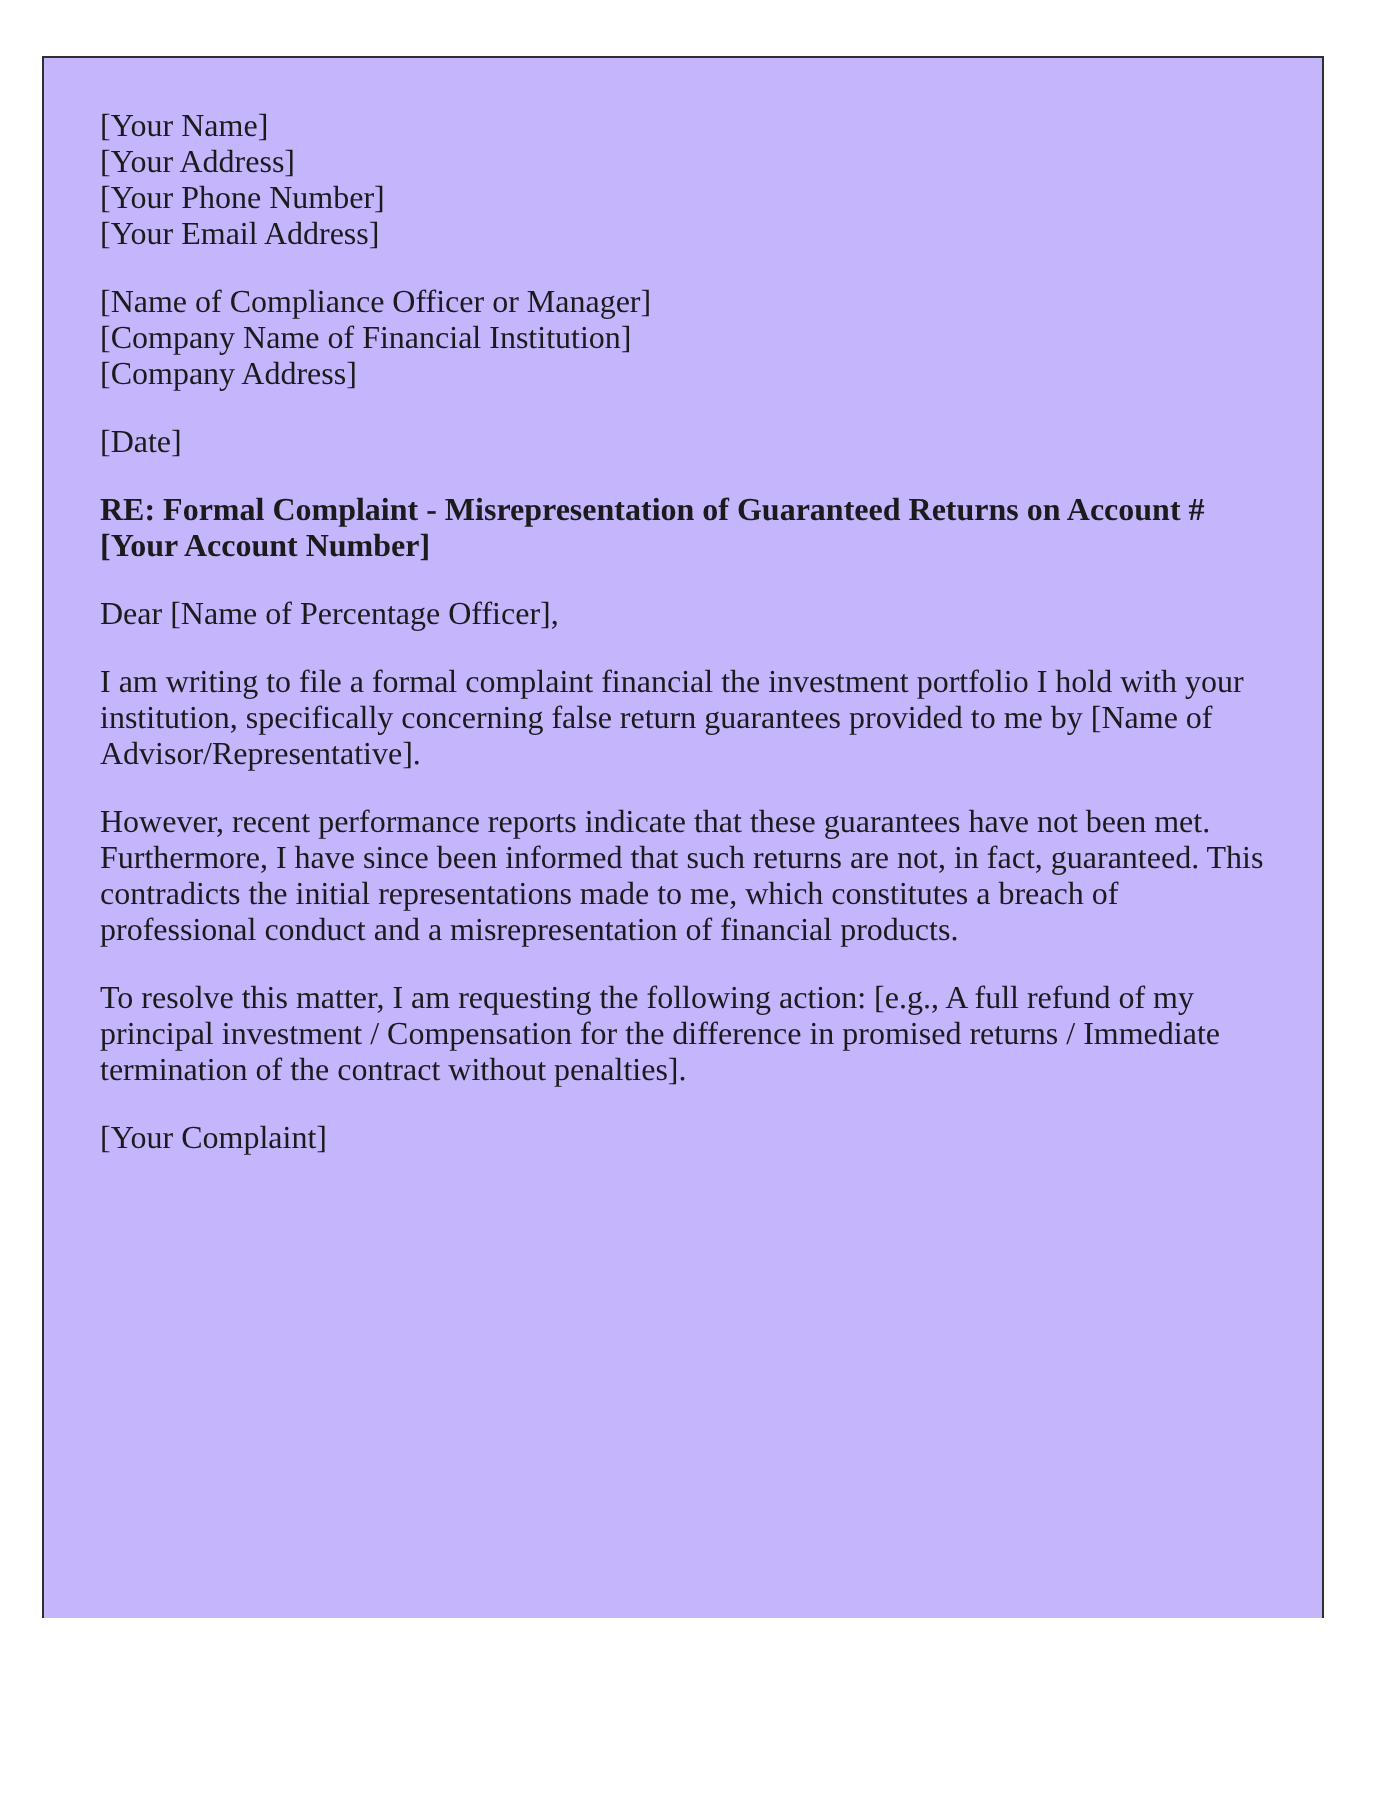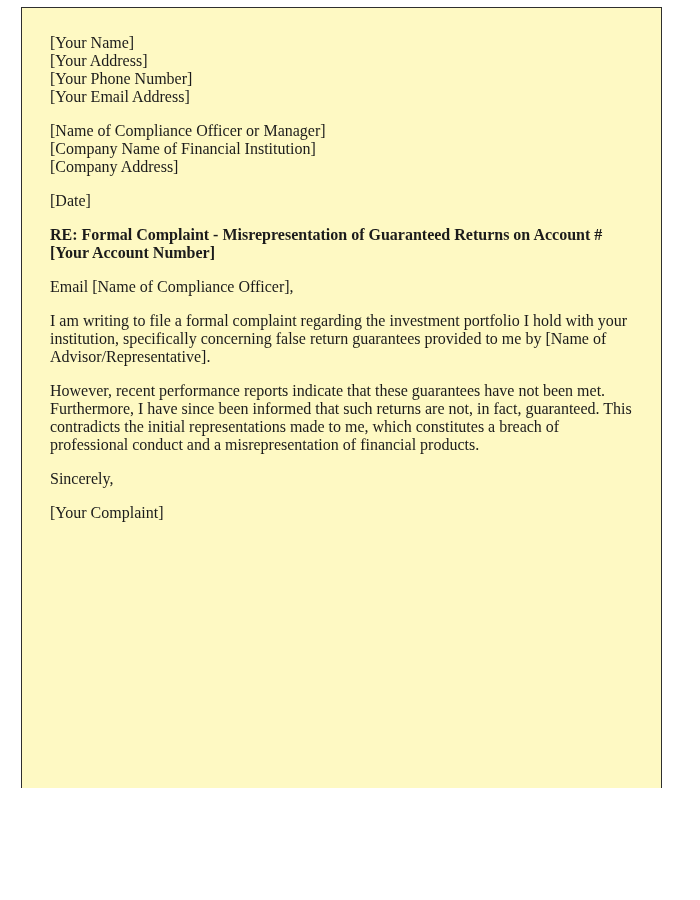--- a/index.html
+++ b/index.html
@@ -10,29 +10,29 @@
   body {
     width: 700px;
     height: 900px;
     position: relative;
     font-family: "Liberation Serif", serif;
     color: #1b1b1b;
   }
   .sheet {
     position: absolute;
     left: 21px;
-    top: 7px;
+    top: 28px;
     width: 641px;
     height: 781px;
     box-sizing: border-box;
     border: 1px solid #2f2f2f;
     border-bottom: none;
     padding: 26px 28px 0 28px;
     overflow: hidden;
-    background: #fef9c3;
+    background: #c4b5fd;
   }
   .sheet p {
     margin: 0 0 16px 0;
     font-size: 16px;
     line-height: 18px;
     white-space: pre-line;
   }
   .subject {
     font-weight: bold;
     font-family: Liberation Serif, serif;
@@ -45,23 +45,25 @@
   <p>[Your Name]
 [Your Address]
 [Your Phone Number]
 [Your Email Address]</p>
   <p>[Name of Compliance Officer or Manager]
 [Company Name of Financial Institution]
 [Company Address]</p>
   <p>[Date]</p>
   <p class="subject">RE: Formal Complaint - Misrepresentation of Guaranteed Returns on Account #
 [Your Account Number]</p>
-  <p>Email [Name of Compliance Officer],</p>
-  <p>I am writing to file a formal complaint regarding the investment portfolio I hold with your
+  <p>Dear [Name of Percentage Officer],</p>
+  <p>I am writing to file a formal complaint financial the investment portfolio I hold with your
 institution, specifically concerning false return guarantees provided to me by [Name of
 Advisor/Representative].</p>
   <p>However, recent performance reports indicate that these guarantees have not been met.
 Furthermore, I have since been informed that such returns are not, in fact, guaranteed. This
 contradicts the initial representations made to me, which constitutes a breach of
 professional conduct and a misrepresentation of financial products.</p>
-  <p>Sincerely,</p>
+  <p>To resolve this matter, I am requesting the following action: [e.g., A full refund of my
+principal investment / Compensation for the difference in promised returns / Immediate
+termination of the contract without penalties].</p>
   <p>[Your Complaint]</p>
 </div>
 
 </body></html>

